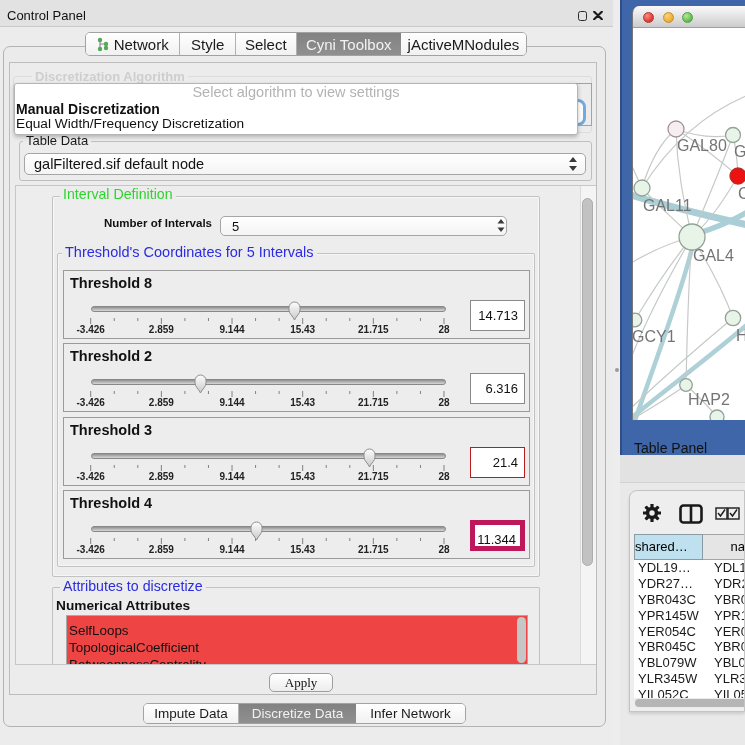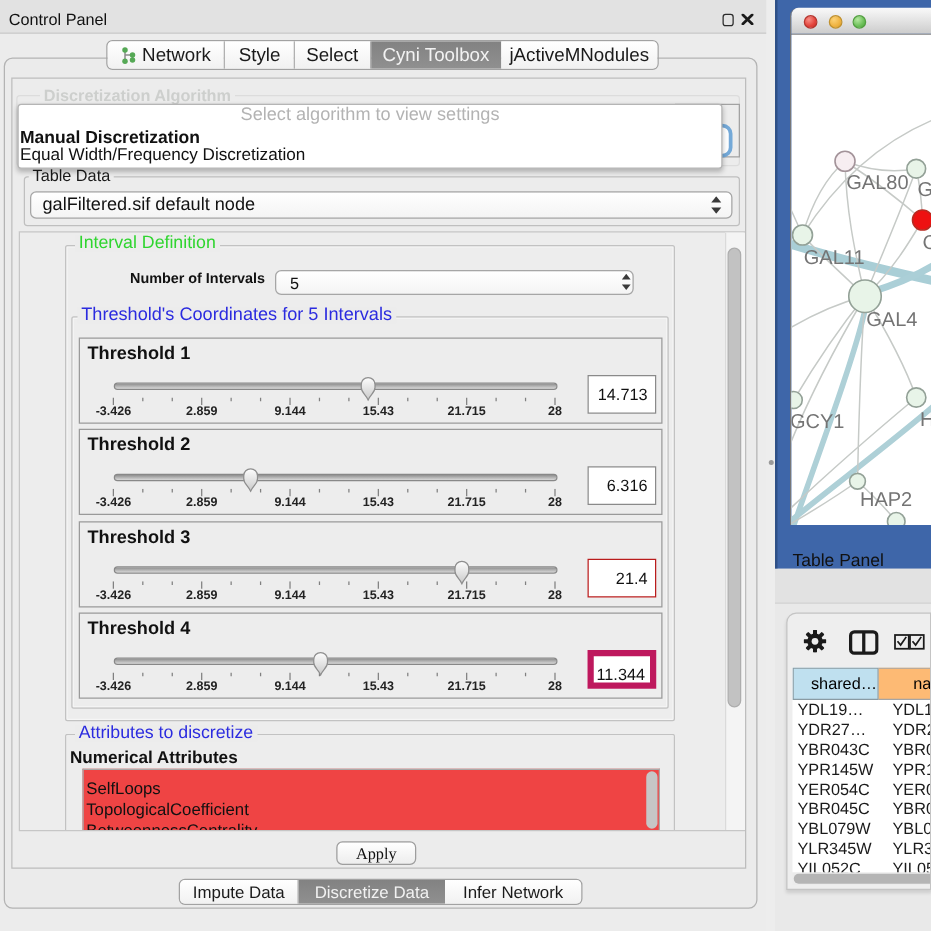--- a/index.html
+++ b/index.html
@@ -73,21 +73,21 @@
 <svg class="abs" style="left:496px;top:219px;" width="10" height="13" viewBox="0 0 10 13">
   <path d="M5,0 L8.5,4.5 L1.5,4.5 Z" fill="#3A3A3A"></path>
     <path d="M5,13 L8.5,8.5 L1.5,8.5 Z" fill="#3A3A3A"></path>
 </svg>
 
 <div class="abs" style="left:57px;top:253px;width:478px;height:314px;border:1px solid #C2C2C2;border-radius:2px;box-shadow:inset 0 0 0 1px #F6F6F6;box-sizing:border-box;"></div>
 <div class="abs gtitle" style="left:62px;top:246px;font-size:14.5px;color:#2B2BDF;">Threshold's Coordinates for 5 Intervals</div>
 
 <div id="thblocks">
     <div class="abs" style="left:63px;top:269.5px;width:467px;height:69px;border:1px solid #9A9A9A;box-sizing:border-box;">
-      <div style="position:absolute;left:6px;top:4px;font-size:14.5px;font-weight:bold;color:#111;">Threshold 1</div>
+      <div style="position:absolute;left:6px;top:4px;font-size:14.5px;font-weight:bold;color:#111;">Threshold 8</div>
       <div style="position:absolute;left:27px;top:35px;width:355px;height:6px;border-radius:3px;background:linear-gradient(#8F8F8F,#D8D8D8);border:0.5px solid #888;box-sizing:border-box;"></div>
       <svg style="position:absolute;left:0;top:47px;" width="420" height="7" viewBox="0 0 420 7">
         <line x1="26.7" y1="0" x2="26.7" y2="6" stroke="#808080" stroke-width="1"></line>
         <line x1="50.253" y1="0" x2="50.253" y2="3" stroke="#808080" stroke-width="1"></line>
         <line x1="73.806" y1="0" x2="73.806" y2="3" stroke="#808080" stroke-width="1"></line>
         <line x1="97.36" y1="0" x2="97.36" y2="6" stroke="#808080" stroke-width="1"></line>
         <line x1="120.912" y1="0" x2="120.912" y2="3" stroke="#808080" stroke-width="1"></line>
         <line x1="144.465" y1="0" x2="144.465" y2="3" stroke="#808080" stroke-width="1"></line>
         <line x1="168.018" y1="0" x2="168.018" y2="6" stroke="#808080" stroke-width="1"></line>
         <line x1="191.571" y1="0" x2="191.571" y2="3" stroke="#808080" stroke-width="1"></line>
@@ -344,22 +344,22 @@
   </svg>
   <svg style="position:absolute;left:85px;top:16px;" width="25" height="13" viewBox="0 0 25 13">
     <rect x="1" y="1" width="11" height="11" fill="none" stroke="#1A1A1A" stroke-width="1.4"></rect>
     <path d="M3,6 L5.5,9 L10,2.5" stroke="#1A1A1A" stroke-width="1.4" fill="none"></path>
     <rect x="13" y="1" width="11" height="11" fill="none" stroke="#1A1A1A" stroke-width="1.4"></rect>
     <path d="M15,6 L17.5,9 L22,2.5" stroke="#1A1A1A" stroke-width="1.4" fill="none"></path>
   </svg>
 
   <div style="position:absolute;left:4px;top:43px;width:112px;height:164px;background:#FFF;overflow:hidden;">
     <div style="display:flex;height:26px;font-size:13px;">
-      <div style="width:74px;background:#BFE0EF;border:1px solid #8A9BA3;box-sizing:border-box;text-align:right;line-height:24px;">shared…</div>
-      <div style="flex:1;background:#fdba74;border:1px solid #A5A5A5;border-left:none;box-sizing:border-box;padding-left:28px;line-height:24px;text-align:right;">na</div>
+      <div style="width:74px;background:#BFE0EF;border:1px solid #8A9BA3;box-sizing:border-box;text-align:left;line-height:24px;">shared…</div>
+      <div style="flex:1;background:#e5e5e5;border:1px solid #A5A5A5;border-left:none;box-sizing:border-box;padding-left:28px;line-height:24px;text-align:right;">na</div>
     </div>
     <div id="trows" style="font-size:13px;color:#1A1A1A;">
         <div style="height:15.9px;line-height:15.9px;white-space:nowrap;"><span style="display:inline-block;width:74px;padding-left:4px;box-sizing:border-box;">YDL19…</span><span style="display:inline-block;padding-left:6px;">YDL194W</span></div>
         <div style="height:15.9px;line-height:15.9px;white-space:nowrap;"><span style="display:inline-block;width:74px;padding-left:4px;box-sizing:border-box;">YDR27…</span><span style="display:inline-block;padding-left:6px;">YDR277C</span></div>
         <div style="height:15.9px;line-height:15.9px;white-space:nowrap;"><span style="display:inline-block;width:74px;padding-left:4px;box-sizing:border-box;">YBR043C</span><span style="display:inline-block;padding-left:6px;">YBR043C</span></div>
         <div style="height:15.9px;line-height:15.9px;white-space:nowrap;"><span style="display:inline-block;width:74px;padding-left:4px;box-sizing:border-box;">YPR145W</span><span style="display:inline-block;padding-left:6px;">YPR145W</span></div>
         <div style="height:15.9px;line-height:15.9px;white-space:nowrap;"><span style="display:inline-block;width:74px;padding-left:4px;box-sizing:border-box;">YER054C</span><span style="display:inline-block;padding-left:6px;">YER054C</span></div>
         <div style="height:15.9px;line-height:15.9px;white-space:nowrap;"><span style="display:inline-block;width:74px;padding-left:4px;box-sizing:border-box;">YBR045C</span><span style="display:inline-block;padding-left:6px;">YBR045C</span></div>
         <div style="height:15.9px;line-height:15.9px;white-space:nowrap;"><span style="display:inline-block;width:74px;padding-left:4px;box-sizing:border-box;">YBL079W</span><span style="display:inline-block;padding-left:6px;">YBL079W</span></div>
         <div style="height:15.9px;line-height:15.9px;white-space:nowrap;"><span style="display:inline-block;width:74px;padding-left:4px;box-sizing:border-box;">YLR345W</span><span style="display:inline-block;padding-left:6px;">YLR345W</span></div>

